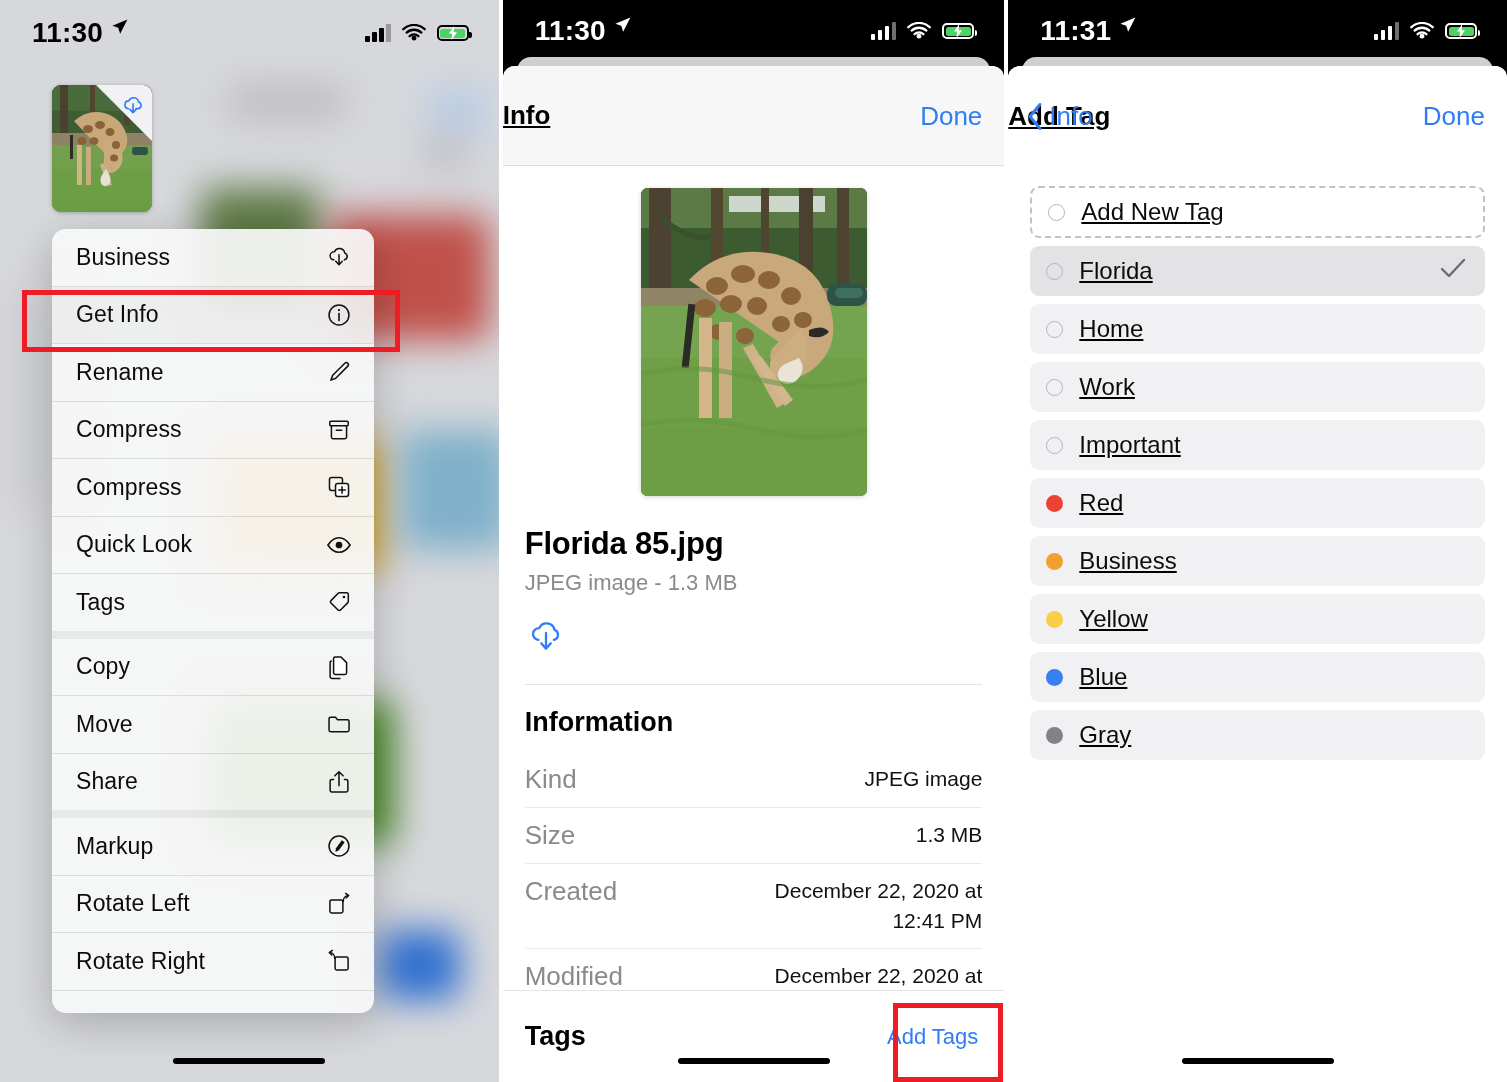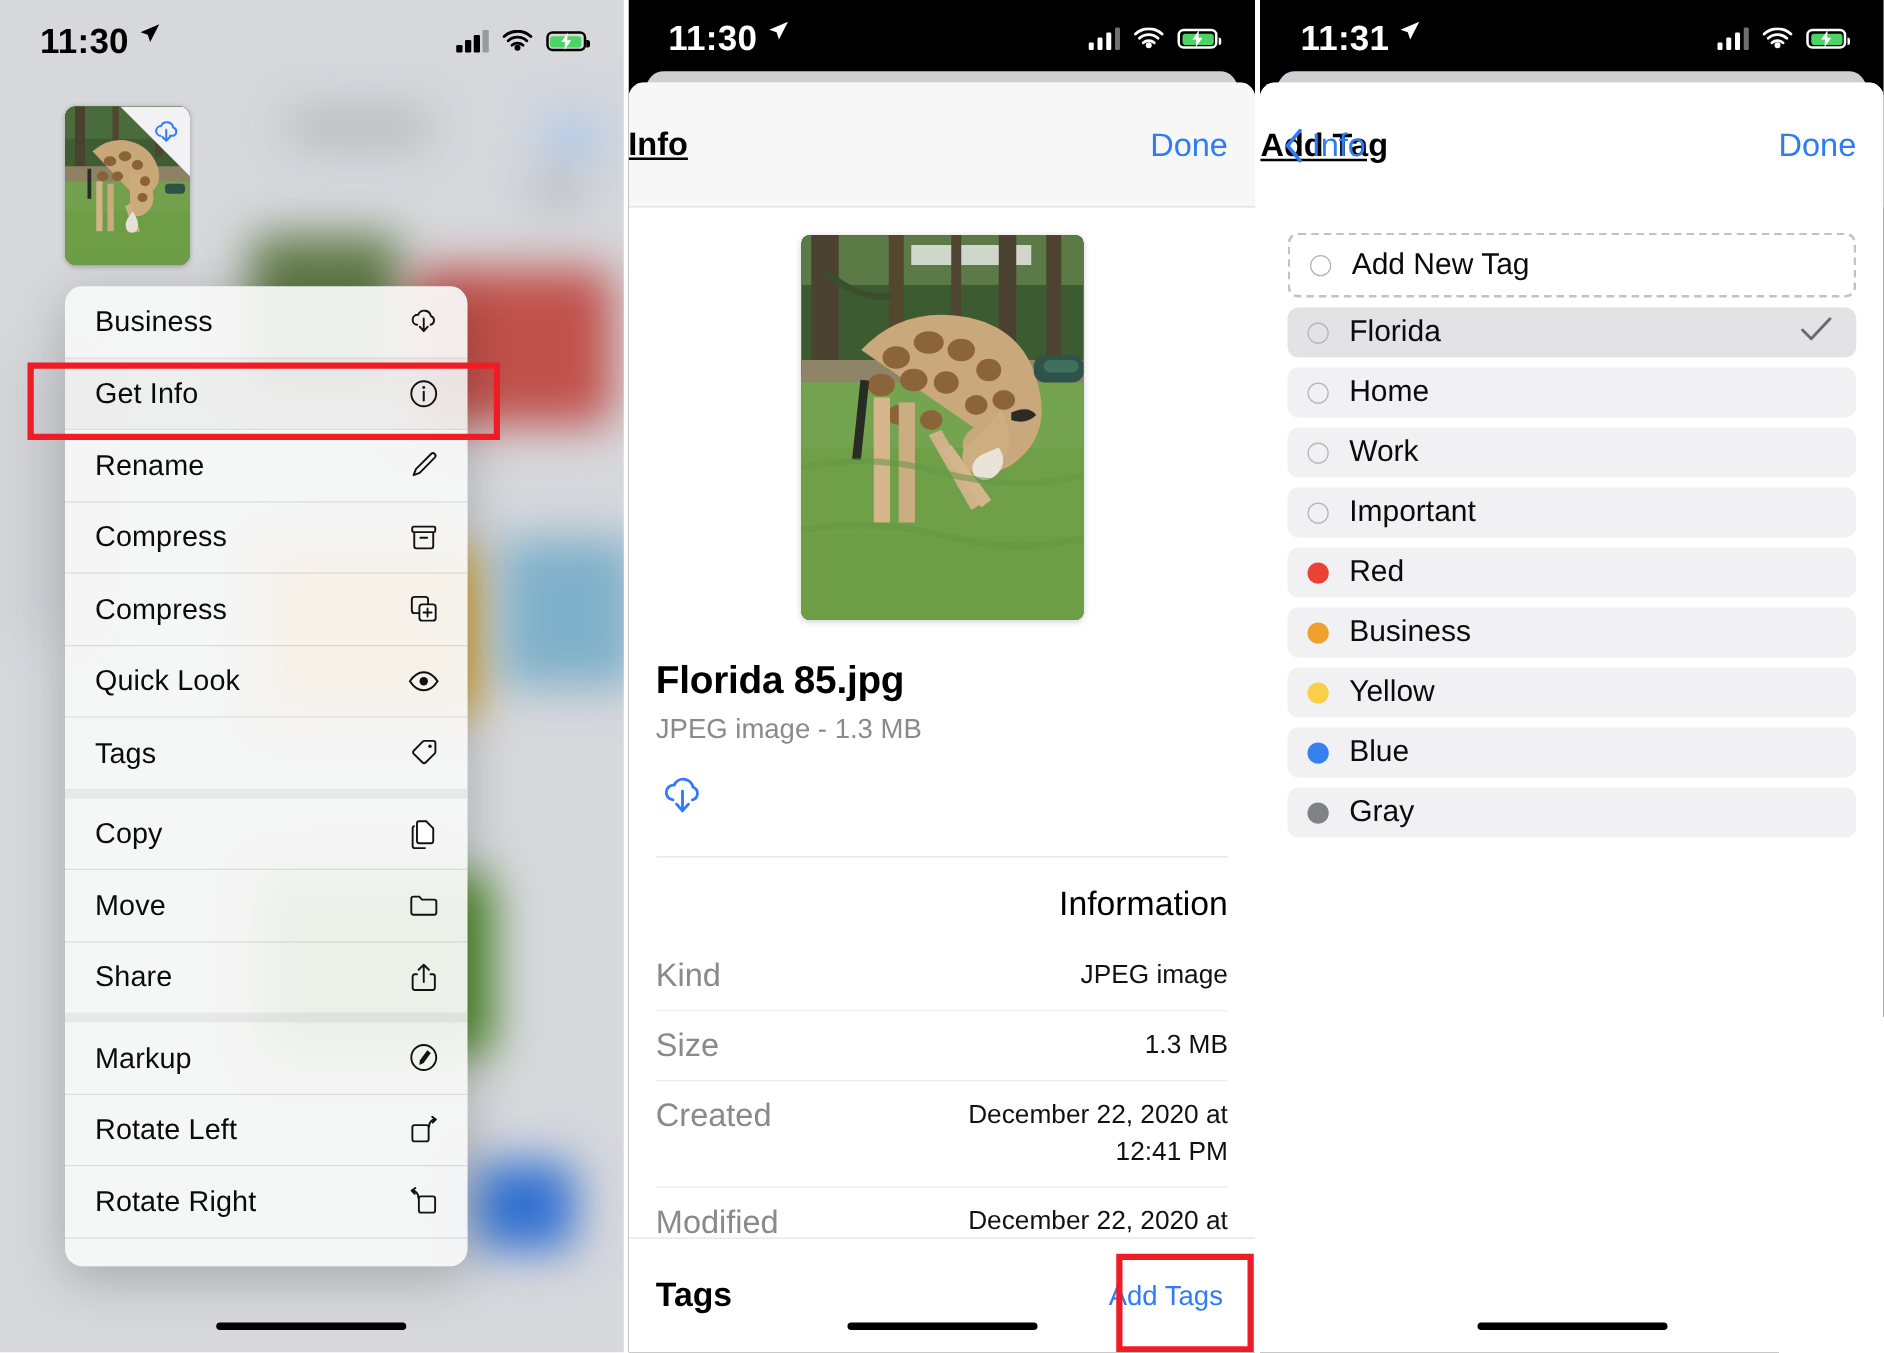--- a/index.html
+++ b/index.html
@@ -109,43 +109,43 @@
 
   .hero-img {
     width:226px; height:308px; margin:22px auto 0; border-radius:7px; overflow:hidden;
     box-shadow:0 1px 5px rgba(0,0,0,.18); position:relative; background:#4d7a33;
   }
   .fileblock { padding: 30px 22px 0 22px; }
   .file-name { font-size:31px; font-weight:700; color:#000; letter-spacing:-.2px; }
   .file-meta { font-size:22px; color:#8a8a8e; margin-top:8px; }
   .dl-cloud { margin-top:22px; width:42px; height:38px; }
   .hr { height:1px; background:#e3e3e5; margin:24px 22px 0 22px; }
-  .sect-title { font-size:27px; font-weight:400; color:#000; padding:22px 22px 0 22px;text-align:right; }
+  .sect-title { font-size:27px; font-weight:700; color:#000; padding:22px 22px 0 22px; }
 
   .inforows { padding: 14px 22px 0 22px; }
   .inforow {
     display:flex; justify-content:space-between; align-items:flex-start;
     padding:12px 0 12px 0; border-bottom:1px solid #ebebed; gap:20px;
   }
   .inforow:last-child { border-bottom:none; }
   .ir-k { font-size:26px; color:#8a8a8e; white-space:nowrap; }
   .ir-v { font-size:21px; color:#111; text-align:right; line-height:1.42; }
 
   .tagsbar {
     position:absolute; left:0; right:0; bottom:0; height:92px;
     border-top:1px solid #e3e3e5; background:#fff;
     display:flex; align-items:center; justify-content:space-between; padding:0 26px 0 22px;
   }
   .tagsbar .t-title { font-size:27px; font-weight:700; color:#000; }
   .tagsbar .t-act { font-size:22px; color:#2f7cf6; }
 
   
-  .taglist { padding: 20px 22px 0 22px; }
+  .taglist { padding: 20px 22px 0 22px; text-decoration: underline; }
   .tagitem {
-    height:40px; border-radius:9px; background:#f1f1f3; margin-bottom:8px;
+    height:50px; border-radius:9px; background:#f1f1f3; margin-bottom:8px;
     display:flex; align-items:center; padding:0 18px 0 16px; gap:16px;
   }
   .tagitem.newtag { background:#fff; border:2px dashed #c2c2c6; height:52px; }
   .tagitem.selected { background:#e3e3e5; }
   .dot { width:17px; height:17px; border-radius:50%; flex:0 0 auto; }
   .dot.empty { border:1.6px solid #b4b4b8; background:transparent; }
   .tag-label { font-size:24px; color:#0b0b0b; flex:1; }
   .check { color:#6d6d70; font-size:26px; }
 
   .divider-line { width:4px; background:#fff; height:1082px; flex:0 0 auto; }

